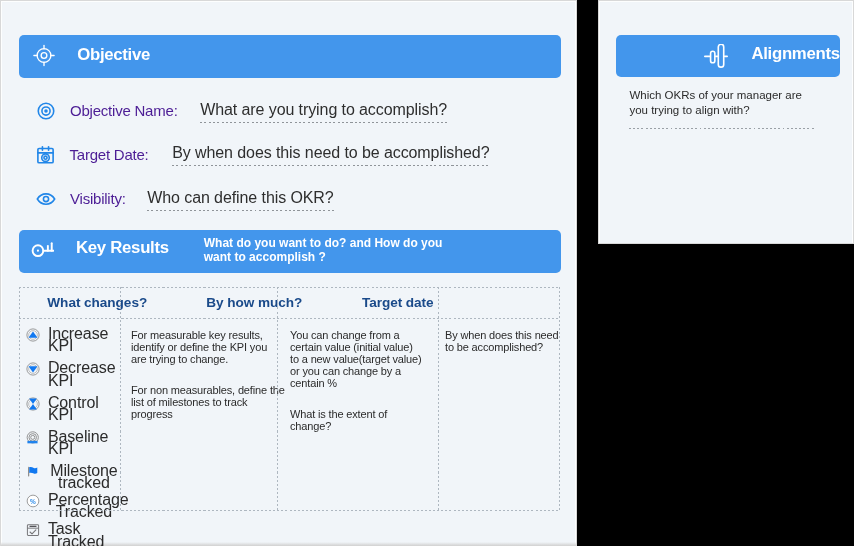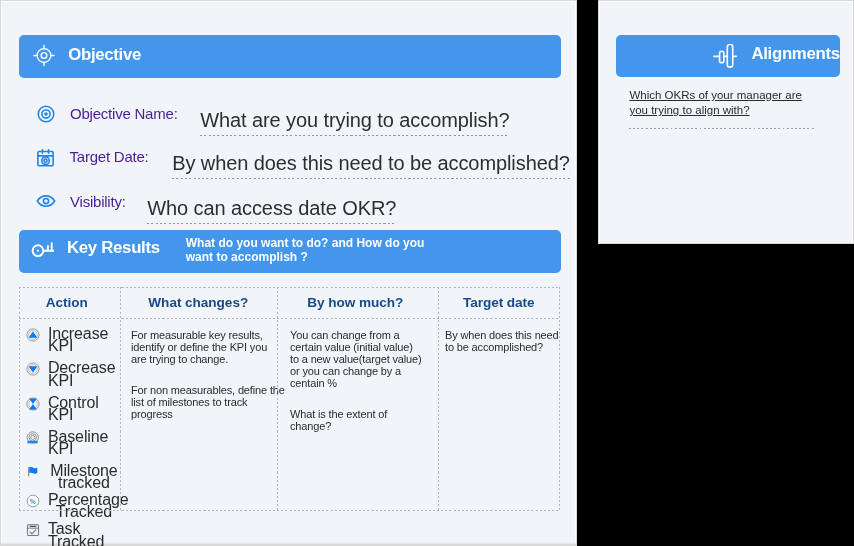--- a/index.html
+++ b/index.html
@@ -10,21 +10,21 @@
     overflow: hidden;
   }
   .card { position:absolute; background:#f1f5f9; border:1px solid #d8d8d8; box-shadow: inset 1px 1px 0 #fdfefe, inset -1px 0 0 #fdfefe; }
   #objective-card { left:0px; top:0px; width:577px; height:547px; overflow:hidden; }
   #card-bottom-shade { position:absolute; left:0; right:0; bottom:0; height:4px;
      background:linear-gradient(to bottom, rgba(213,213,213,0) 0%, #d5d5d5 85%); }
   #alignments-card { left:598px; top:0px; width:256px; height:244px; }
 
   .bluebar {
     position:absolute; background:#4396ec; border-radius:5px;
-    display:flex; align-items:center;
+    display:flex; align-items:center;gap:9px;
   }
   .bar-title { color:#fff; font-weight:700; font-size:16.8px; letter-spacing:-0.3px; position:relative; top:-2px; }
   .bar-sub { color:#fff; font-size:12px; font-weight:700; line-height:14.5px; position:relative; top:0px; }
 
   #obj-header { left:18px; top:34.2px; width:542px; height:42.8px; }
   #obj-header .icon { margin-left:14px; width:22px; height:22px; display:flex; margin-top:-3px; }
   #obj-header .bar-title { margin-left:13.2px; }
 
   #kr-header { left:18px; top:228.5px; width:542px; height:43.5px; }
   #kr-header .icon { margin-left:11.5px; width:23.5px; height:15px; display:flex; margin-top:-3px; }
@@ -34,21 +34,21 @@
   #align-header { left:16.8px; top:34.2px; width:224px; height:42.1px;justify-content:flex-end; }
   #align-header .icon { margin-left:10.5px; width:24px; height:24px; display:flex; margin-top:-0.5px; }
   #align-header .bar-title { margin-left:14px; }
 
   .field { position:absolute; display:flex; align-items:center; }
   .field .ficon { width:20px; height:20px; flex:0 0 20px; }
   .field .flabel {
     color:#4c1d95; font-size:15px; letter-spacing:-0.22px; font-weight:400; white-space:nowrap;
   }
   .field .fvalue {
-    color:#2e2e2e; font-size:20px; letter-spacing:-0.09px; background-image:repeating-linear-gradient(to right, #8f9499 0 2px, rgba(0,0,0,0) 2px 4.3px); background-repeat:no-repeat; background-size:100% 1px; background-position:left bottom; padding-bottom:4px; white-space:nowrap; position:relative; top:9px;
+    color:#2e2e2e; font-size:16px; letter-spacing:-0.09px; background-image:repeating-linear-gradient(to right, #8f9499 0 2px, rgba(0,0,0,0) 2px 4.3px); background-repeat:no-repeat; background-size:100% 1px; background-position:left bottom; padding-bottom:4px; white-space:nowrap; position:relative; top:1px;
   }
 
   
   #kr-table {
     position:absolute; left:18px; top:286px; width:541px; height:224px;
   }
   .hline {
     position:absolute; height:1px; left:0; width:100%;
     background-image:repeating-linear-gradient(to right, #aeb7c0 0 2px, rgba(0,0,0,0) 2px 4.1px);
   }
@@ -65,21 +65,21 @@
   .td p { margin:0; color:#2b2b2b; font-size:11px; line-height:12.1px; letter-spacing:-0.15px; }
   .td p + p { margin-top:18.5px; }
 
   .action-item { display:flex; align-items:flex-start; margin-bottom:10px; }
   .action-item.two-line { margin-bottom:5px;text-align:center; }
   .action-item .aicon { width:14px; height:14px; flex:0 0 14px; margin-right:7.5px; margin-top:0px; }
   .action-item .alabel { color:#2b2b2b; width:72px; font-size:16px; line-height:12.1px; letter-spacing:-0.12px; }
 
   .align-text {
     position:absolute; left:30.4px; top:87px; width:180px;
-    color:#2b2b2b; font-size:11.5px; line-height:15px;text-decoration:underline;
+    color:#2b2b2b; font-size:11.5px; line-height:15px;
   }
   .align-dotted {
     position:absolute; left:30.4px; top:127px; width:187px; height:1px;
     background-image:repeating-linear-gradient(to right, #9aa0a6 0 1.9px, rgba(0,0,0,0) 1.9px 4.15px);
   }
 </style>
 </head>
 <body>
 
 <div class="card" id="objective-card">
@@ -127,21 +127,21 @@
   </div>
 
   <div class="field" id="field-2" style="left:34px; top:186.5px;">
     <span class="ficon" style="margin-left:1px;">
       <svg viewBox="0 0 24 24" width="20" height="20" fill="none" stroke="#2186e8" stroke-width="1.9">
         <path d="M1.6 12C4 8 7.8 5.8 12 5.8S20 8 22.4 12C20 16 16.2 18.2 12 18.2S4 16 1.6 12Z"></path>
         <circle cx="12" cy="12" r="3.1"></circle>
       </svg>
     </span>
     <span class="flabel" style="margin-left:14px;">Visibility:</span>
-    <span class="fvalue" style="margin-left:21.6px;">Who can access date OKR?</span>
+    <span class="fvalue" style="margin-left:21.6px;">Who can define this OKR?</span>
   </div>
 
   <div class="bluebar" id="kr-header">
     <span class="icon">
       <svg viewBox="0 0 22 14" width="23.5" height="15" fill="none" stroke="#fff" stroke-width="1.8" stroke-linecap="round" stroke-linejoin="round">
         <circle cx="6.5" cy="8.1" r="5"></circle>
         <circle cx="6.5" cy="8.1" r="1.0" fill="#fff" stroke="none"></circle>
         <path d="M11.6 8.1 H21"></path>
         <path d="M15.8 8.1 V3.6"></path>
         <path d="M19.4 8.1 V1.1"></path>
@@ -157,21 +157,20 @@
   <div id="kr-table">
     <div class="hline" style="top:0px;"></div>
     <div class="hline" style="top:31px;"></div>
     <div class="hline" style="top:223px;"></div>
     <div class="vline" style="left:0px;"></div>
     <div class="vline" style="left:101px;"></div>
     <div class="vline" style="left:258px;"></div>
     <div class="vline" style="left:419px;"></div>
     <div class="vline" style="left:540px;"></div>
     <div class="th-row">
-      <div class="th" style="width:101px;padding-right:5.6px;">Action</div>
       <div class="th" style="width:157px;padding-right:0.5px;">What changes?</div>
       <div class="th" style="width:162px;padding-right:5.5px;">By how much?</div>
       <div class="th" style="width:119px;padding-left:0.5px;">Target date</div>
     </div>
     <div class="tb-row">
       <div class="td" style="width:101px;padding:10.3px 0 0 7.4px;">
         <div class="action-item">
           <span class="aicon">
             <svg viewBox="0 0 16 16" width="14" height="14">
               <circle cx="8" cy="8" r="7" fill="none" stroke="#8e8e8e" stroke-width="1"></circle>

